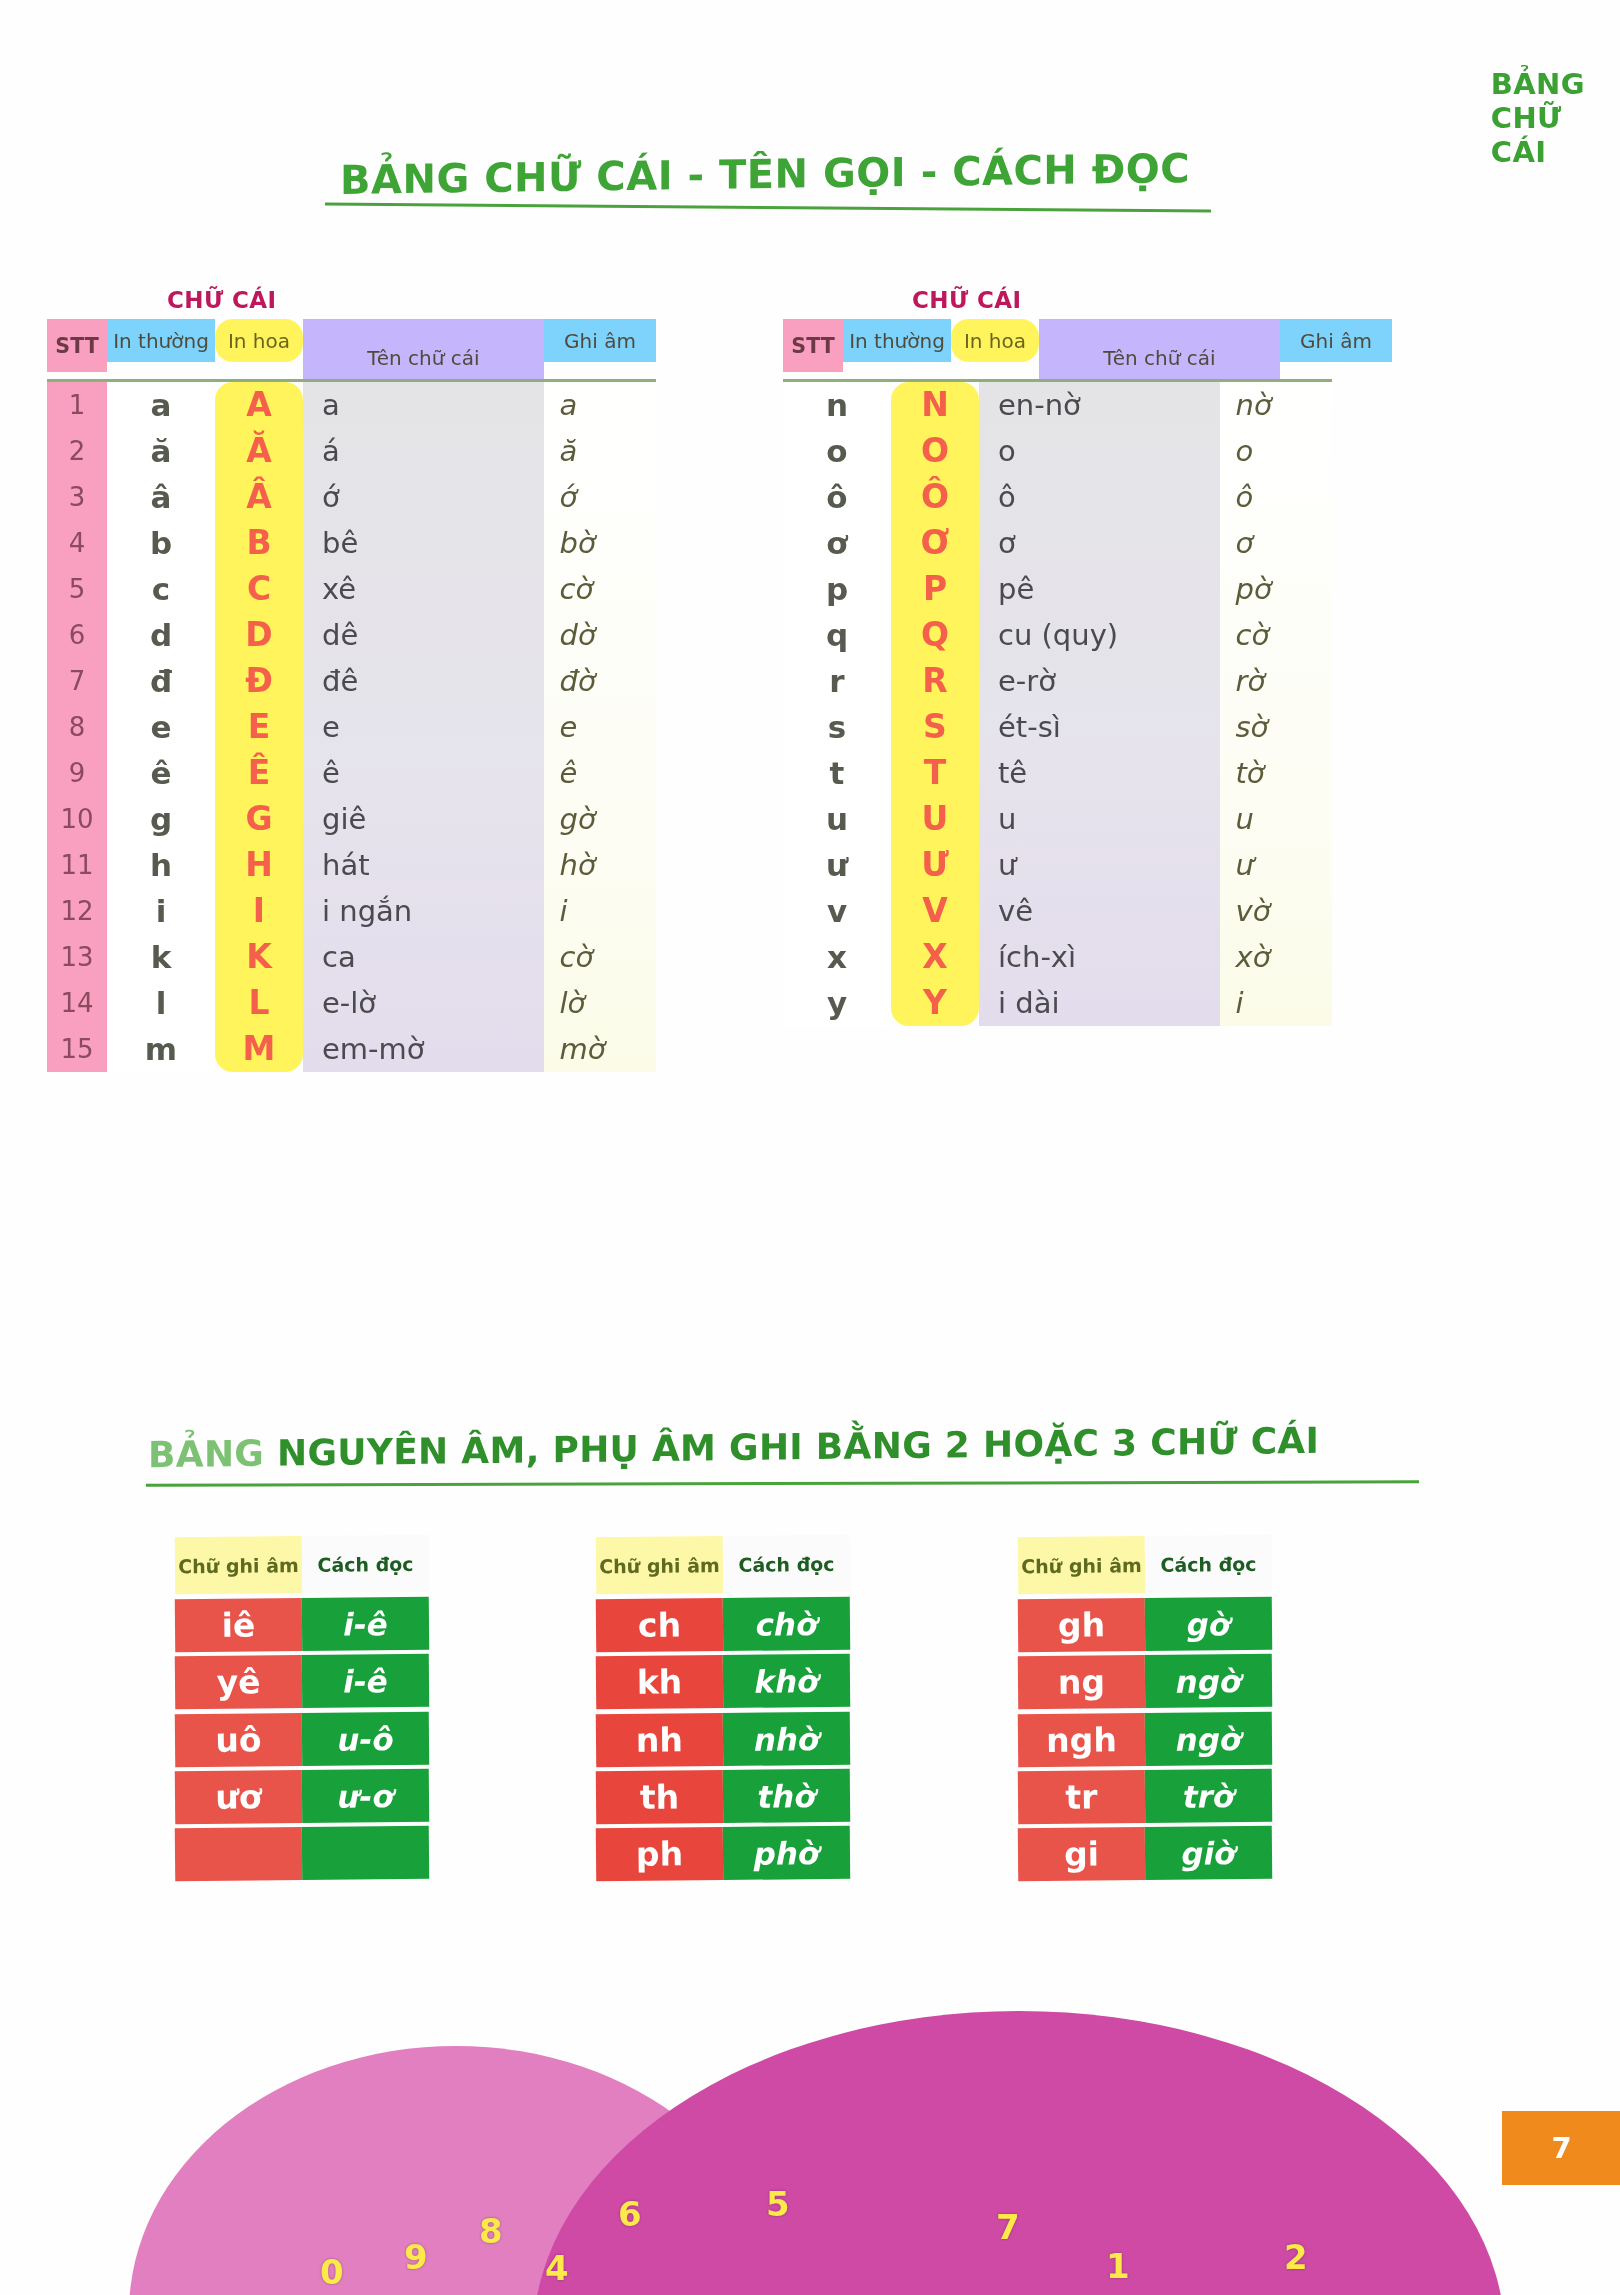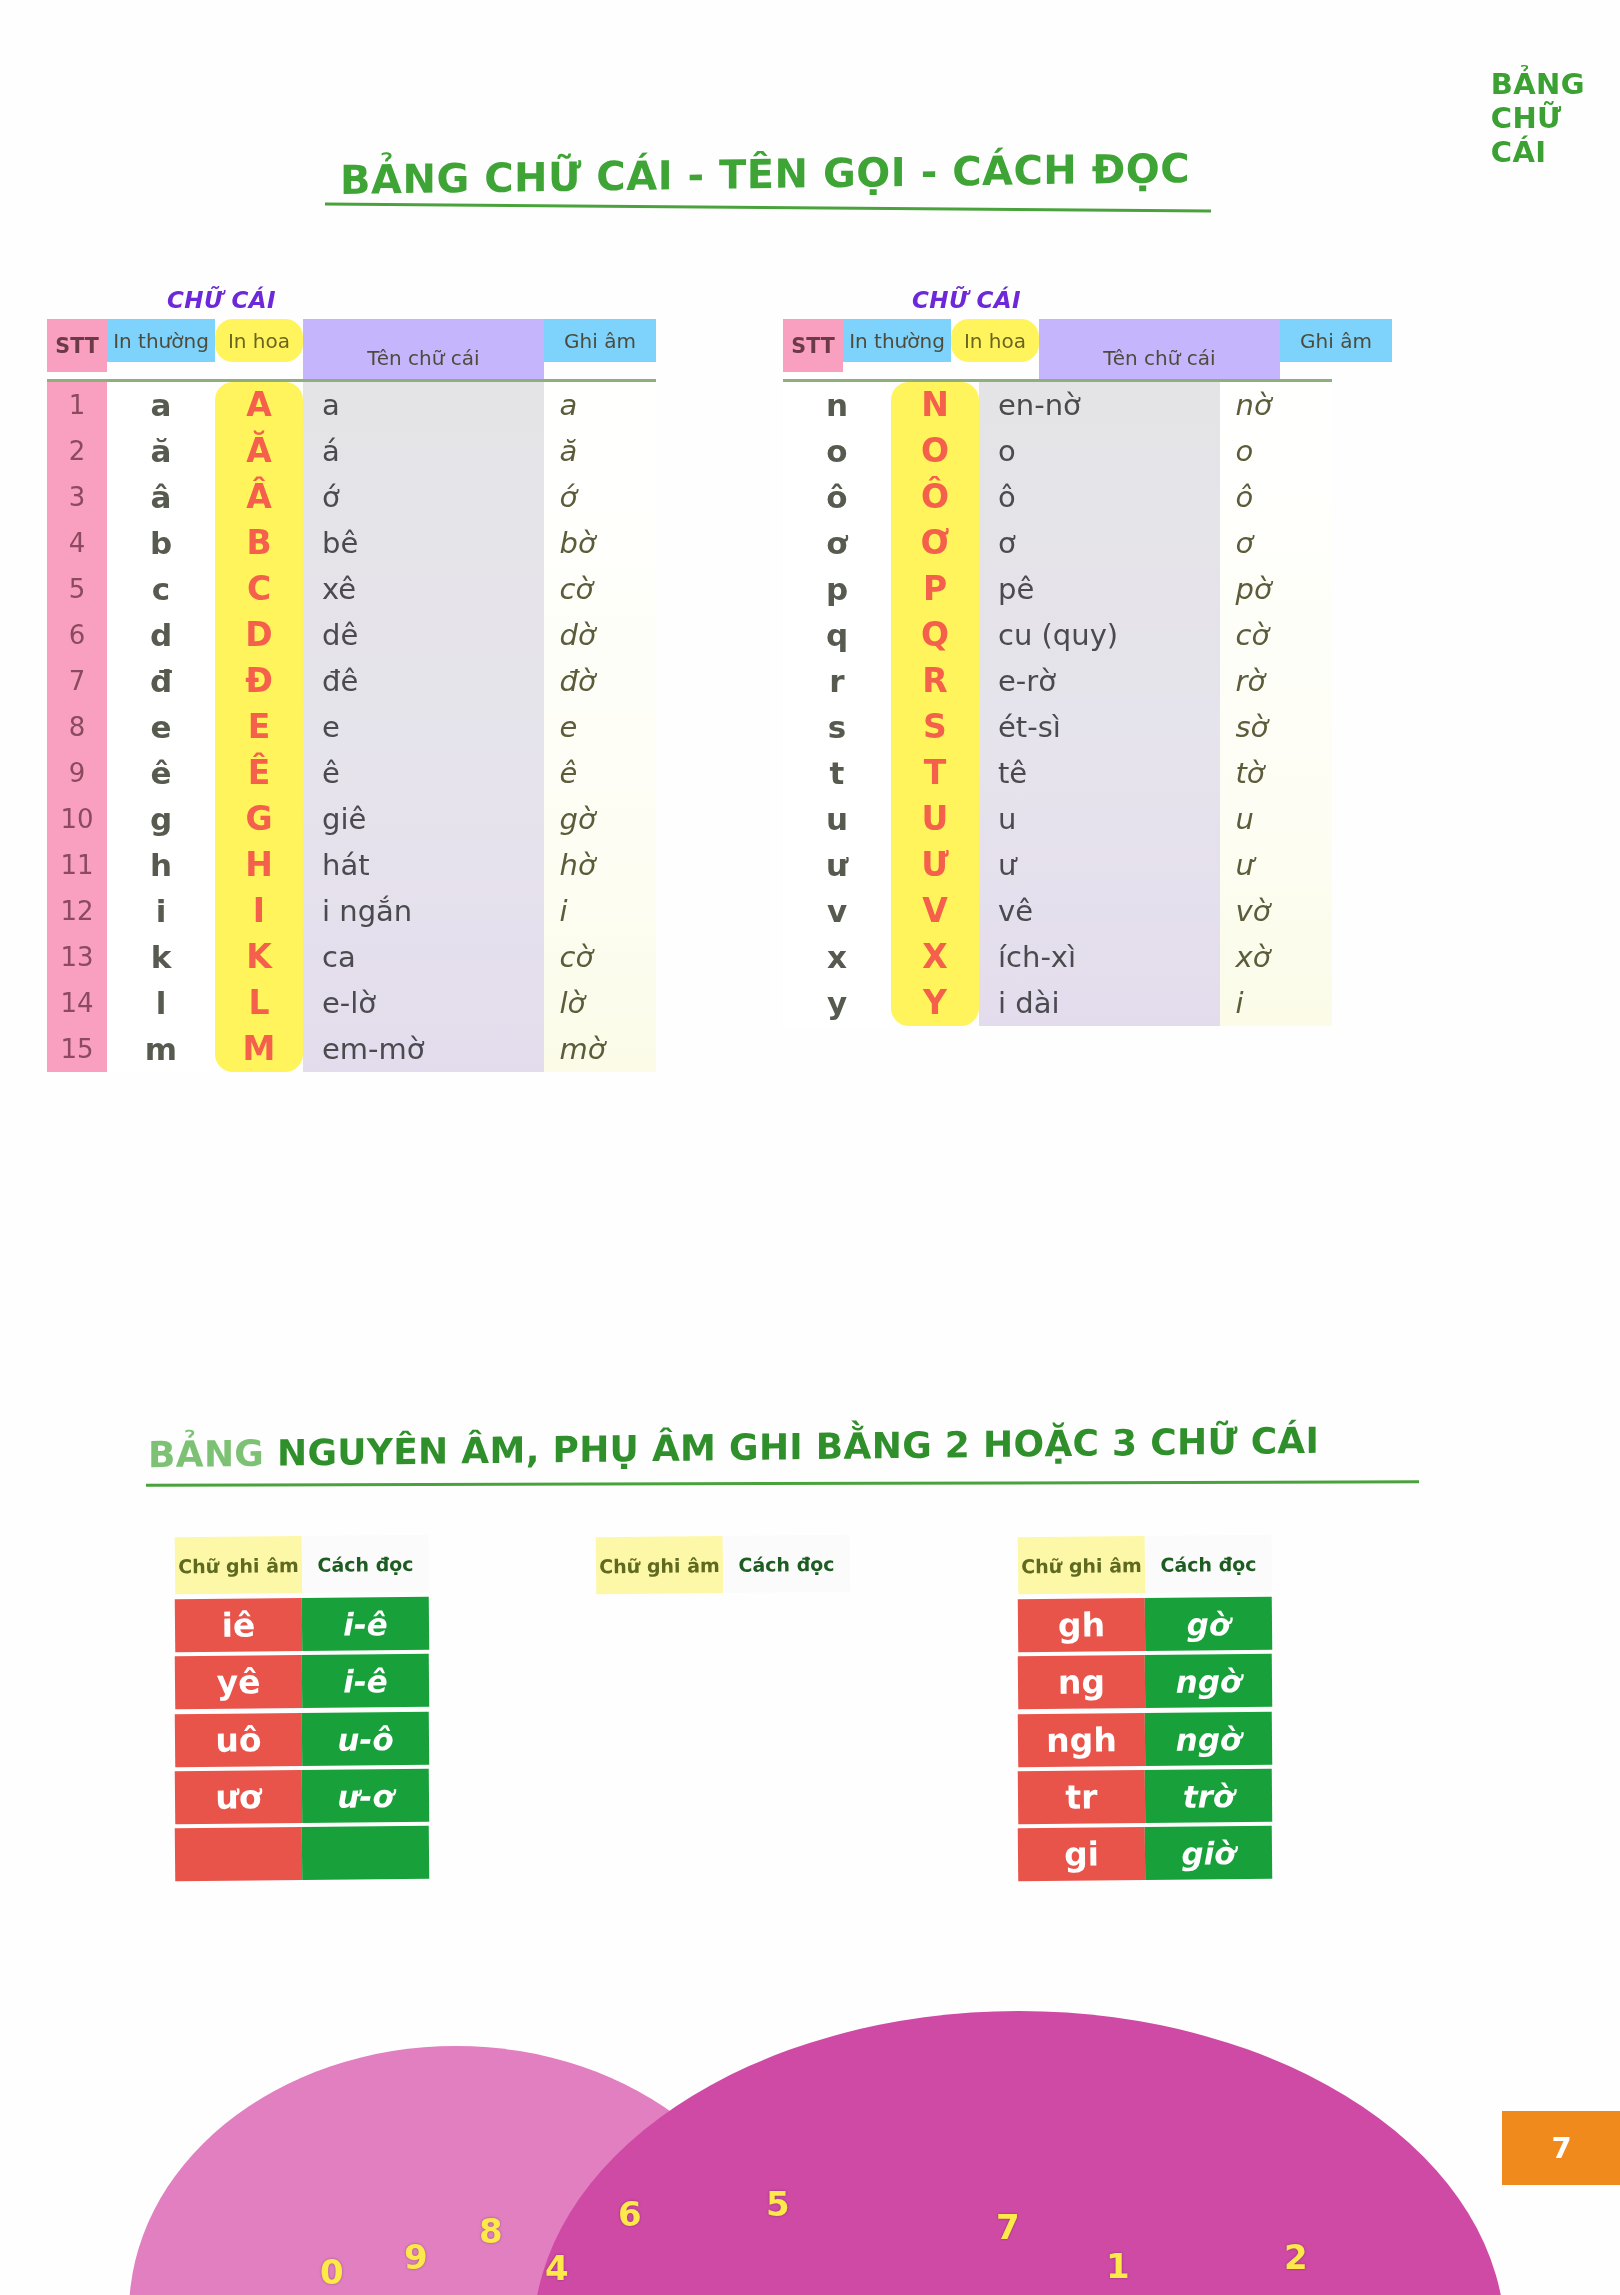--- a/index.html
+++ b/index.html
@@ -45,21 +45,21 @@
   }
 
   
   .alpha-table { position: absolute; top: 284px; }
   #alpha-table-1 { left: 47px; }
   #alpha-table-2 { left: 783px; }
 
   .at-head { position: relative; height: 95px; }
   .at-grp-label {
     position: absolute; top: 3.4px; font-size: 23px; font-weight: 700;
-    color: #6d28d9; letter-spacing: 0.4px; white-space: nowrap; font-style: italic;
+    color: #be185d; letter-spacing: 0.4px; white-space: nowrap;
   }
   .at-head-cells { position: absolute; bottom: 0; left: 0; display: flex; }
   .hc {
     display: flex; align-items: flex-end; justify-content: center;
     padding-bottom: 8.6px; font-size: 20px; color: #4e4b3c; white-space: nowrap;
   }
   .hc.stt { font-weight: 700; font-size: 20.6px; color:#6b3a46; background:#f9a0c0; height: 53px; align-items:center; padding-bottom:0; }
   .hc.low { background: #7dd3fc; height: 43px; }
   .hc.up  { background: #fff45c; height: 43px; color:#6b6420; }
   .hc.name{ background: #c4b5fd; height: 60px; }
@@ -371,20 +371,42 @@
           <div class="mcell green mw-b"></div>
         </div>
       </div>
   </div>
 
   <div class="mini" id="mini-2">
     <div class="mini-head">
       <div class="mh a mw-a">Chữ ghi âm</div>
       <div class="mh b mw-b">Cách đọc</div>
     </div>
+    <div class="mini-rows" id="mini-rows-2">
+        <div class="mrow">
+          <div class="mcell red mw-a">ch</div>
+          <div class="mcell green mw-b">chờ</div>
+        </div>
+        <div class="mrow">
+          <div class="mcell red mw-a">kh</div>
+          <div class="mcell green mw-b">khờ</div>
+        </div>
+        <div class="mrow">
+          <div class="mcell red mw-a">nh</div>
+          <div class="mcell green mw-b">nhờ</div>
+        </div>
+        <div class="mrow">
+          <div class="mcell red mw-a">th</div>
+          <div class="mcell green mw-b">thờ</div>
+        </div>
+        <div class="mrow">
+          <div class="mcell red mw-a">ph</div>
+          <div class="mcell green mw-b">phờ</div>
+        </div>
+      </div>
   </div>
 
   <div class="mini" id="mini-3">
     <div class="mini-head">
       <div class="mh a mw-a">Chữ ghi âm</div>
       <div class="mh b mw-b">Cách đọc</div>
     </div>
     <div class="mini-rows" id="mini-rows-3">
         <div class="mrow">
           <div class="mcell red mw-a">gh</div>

